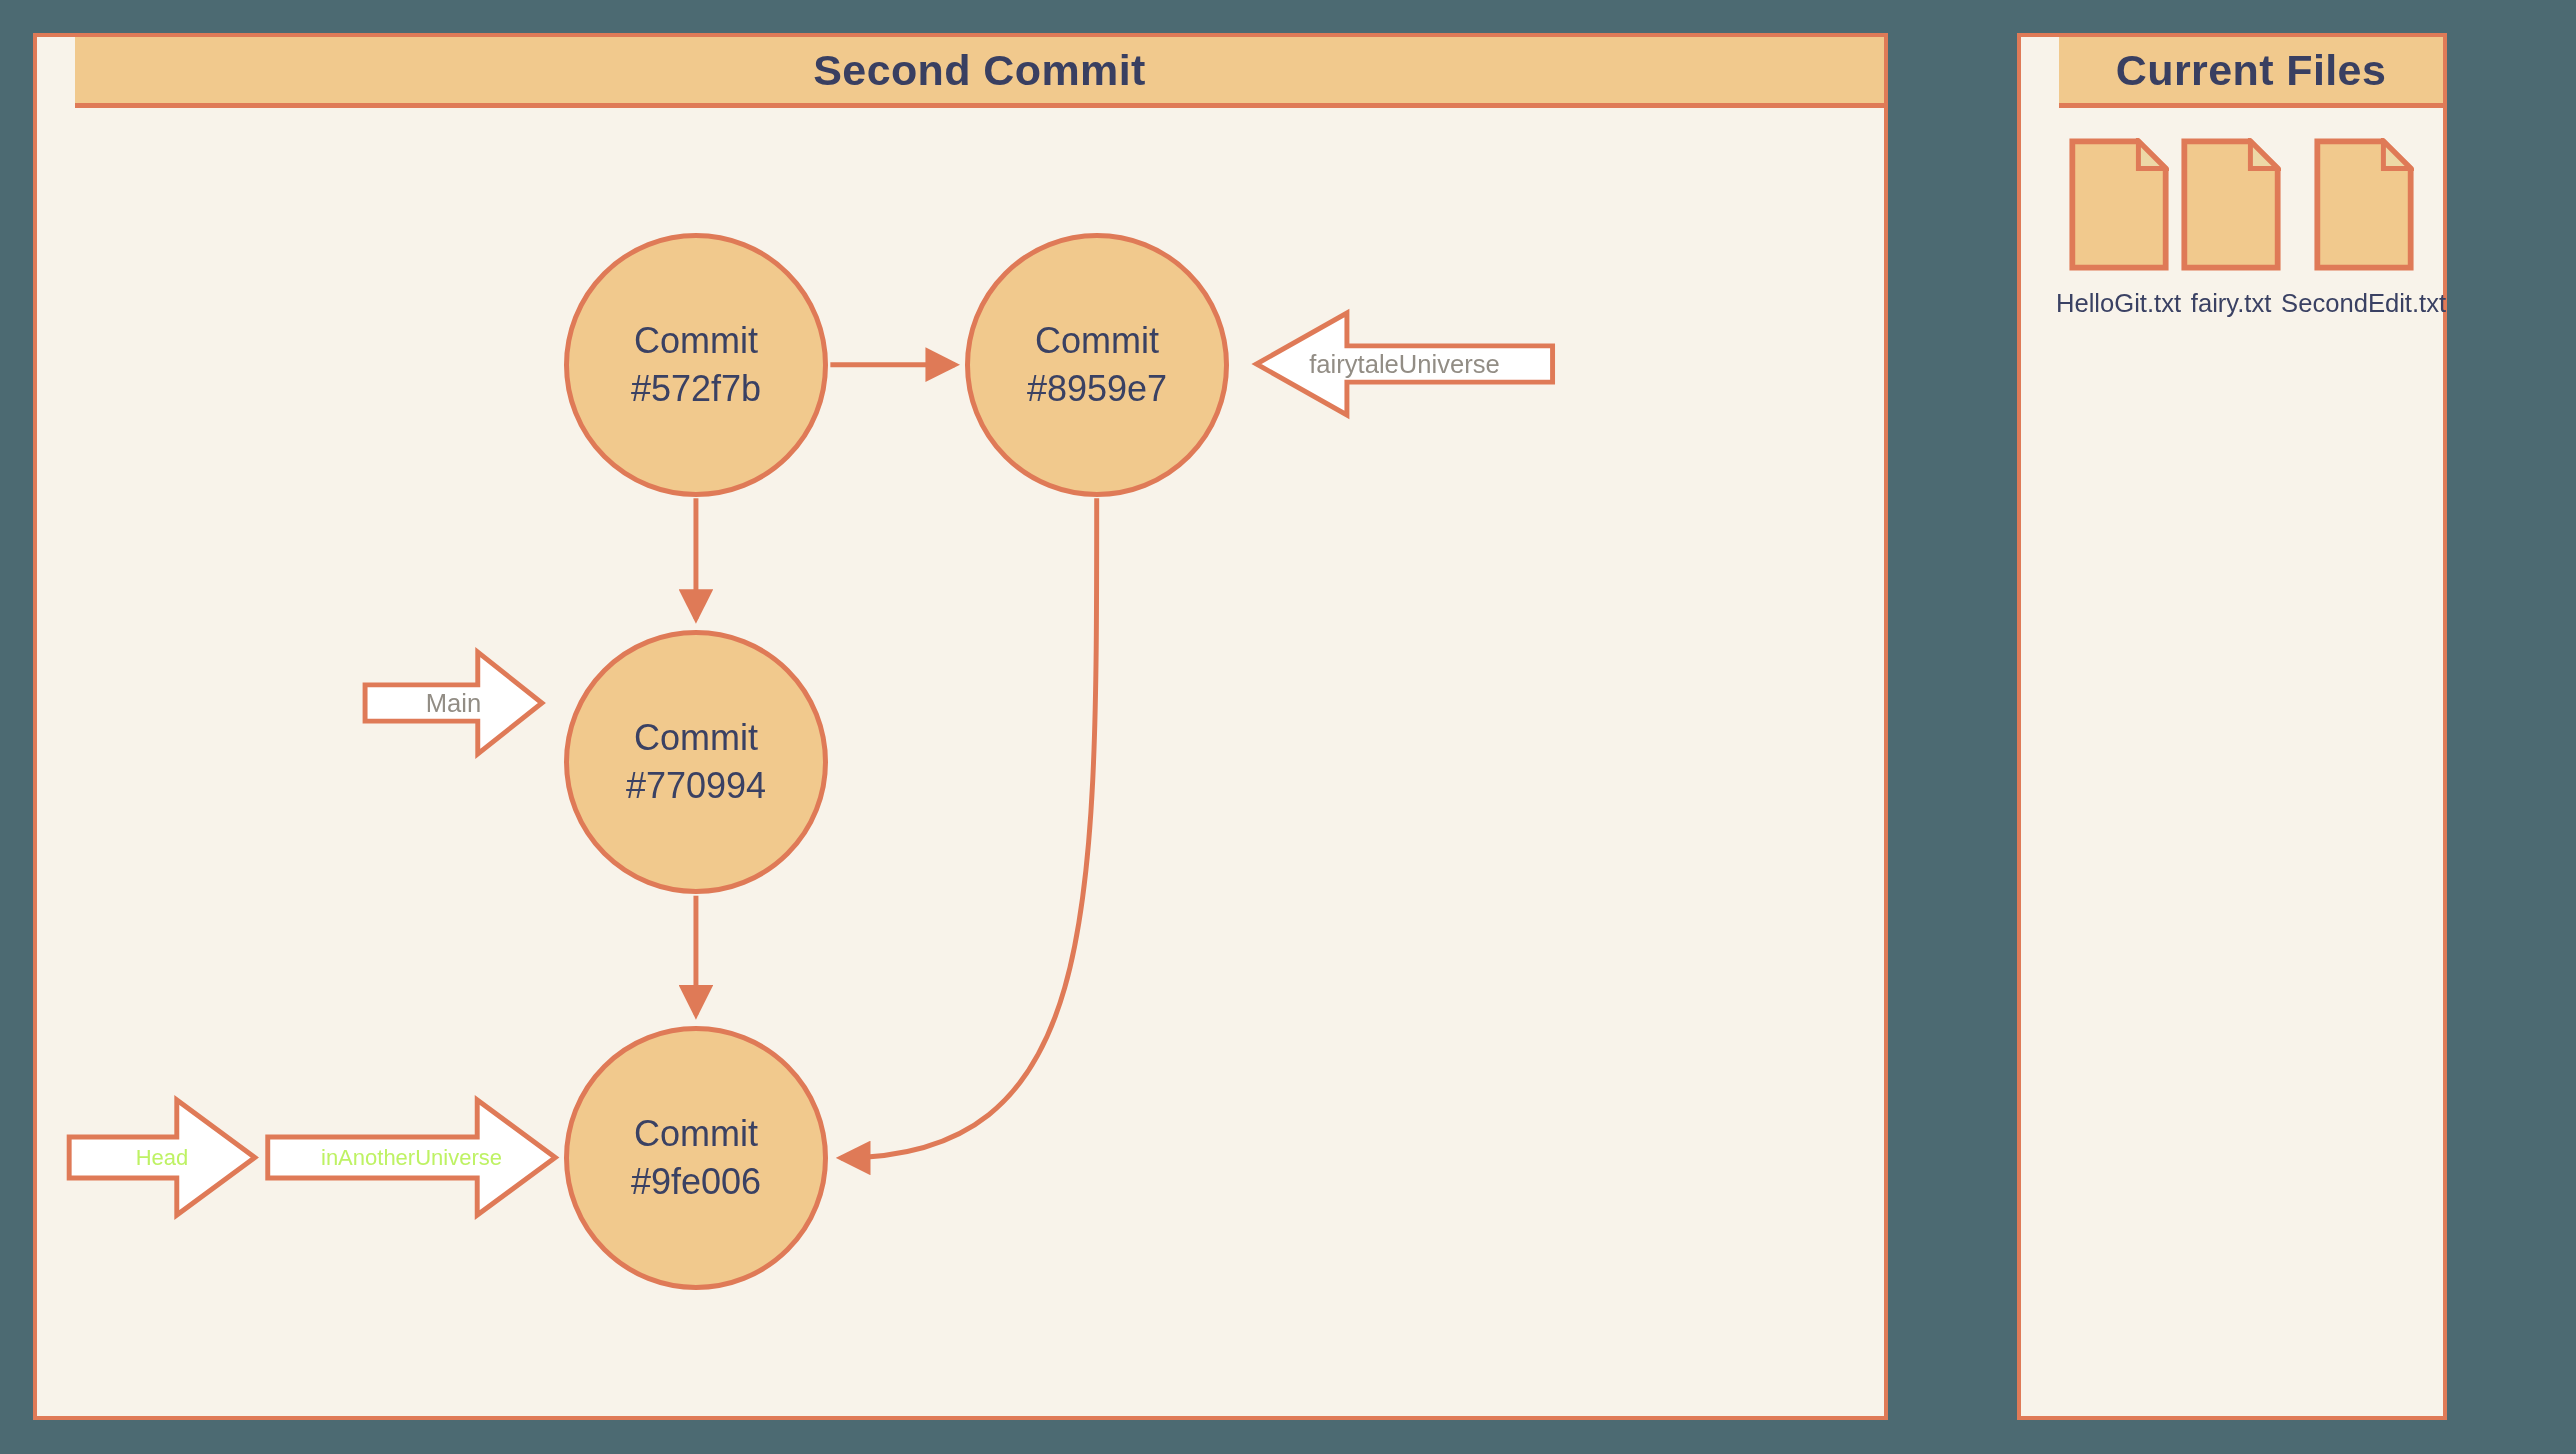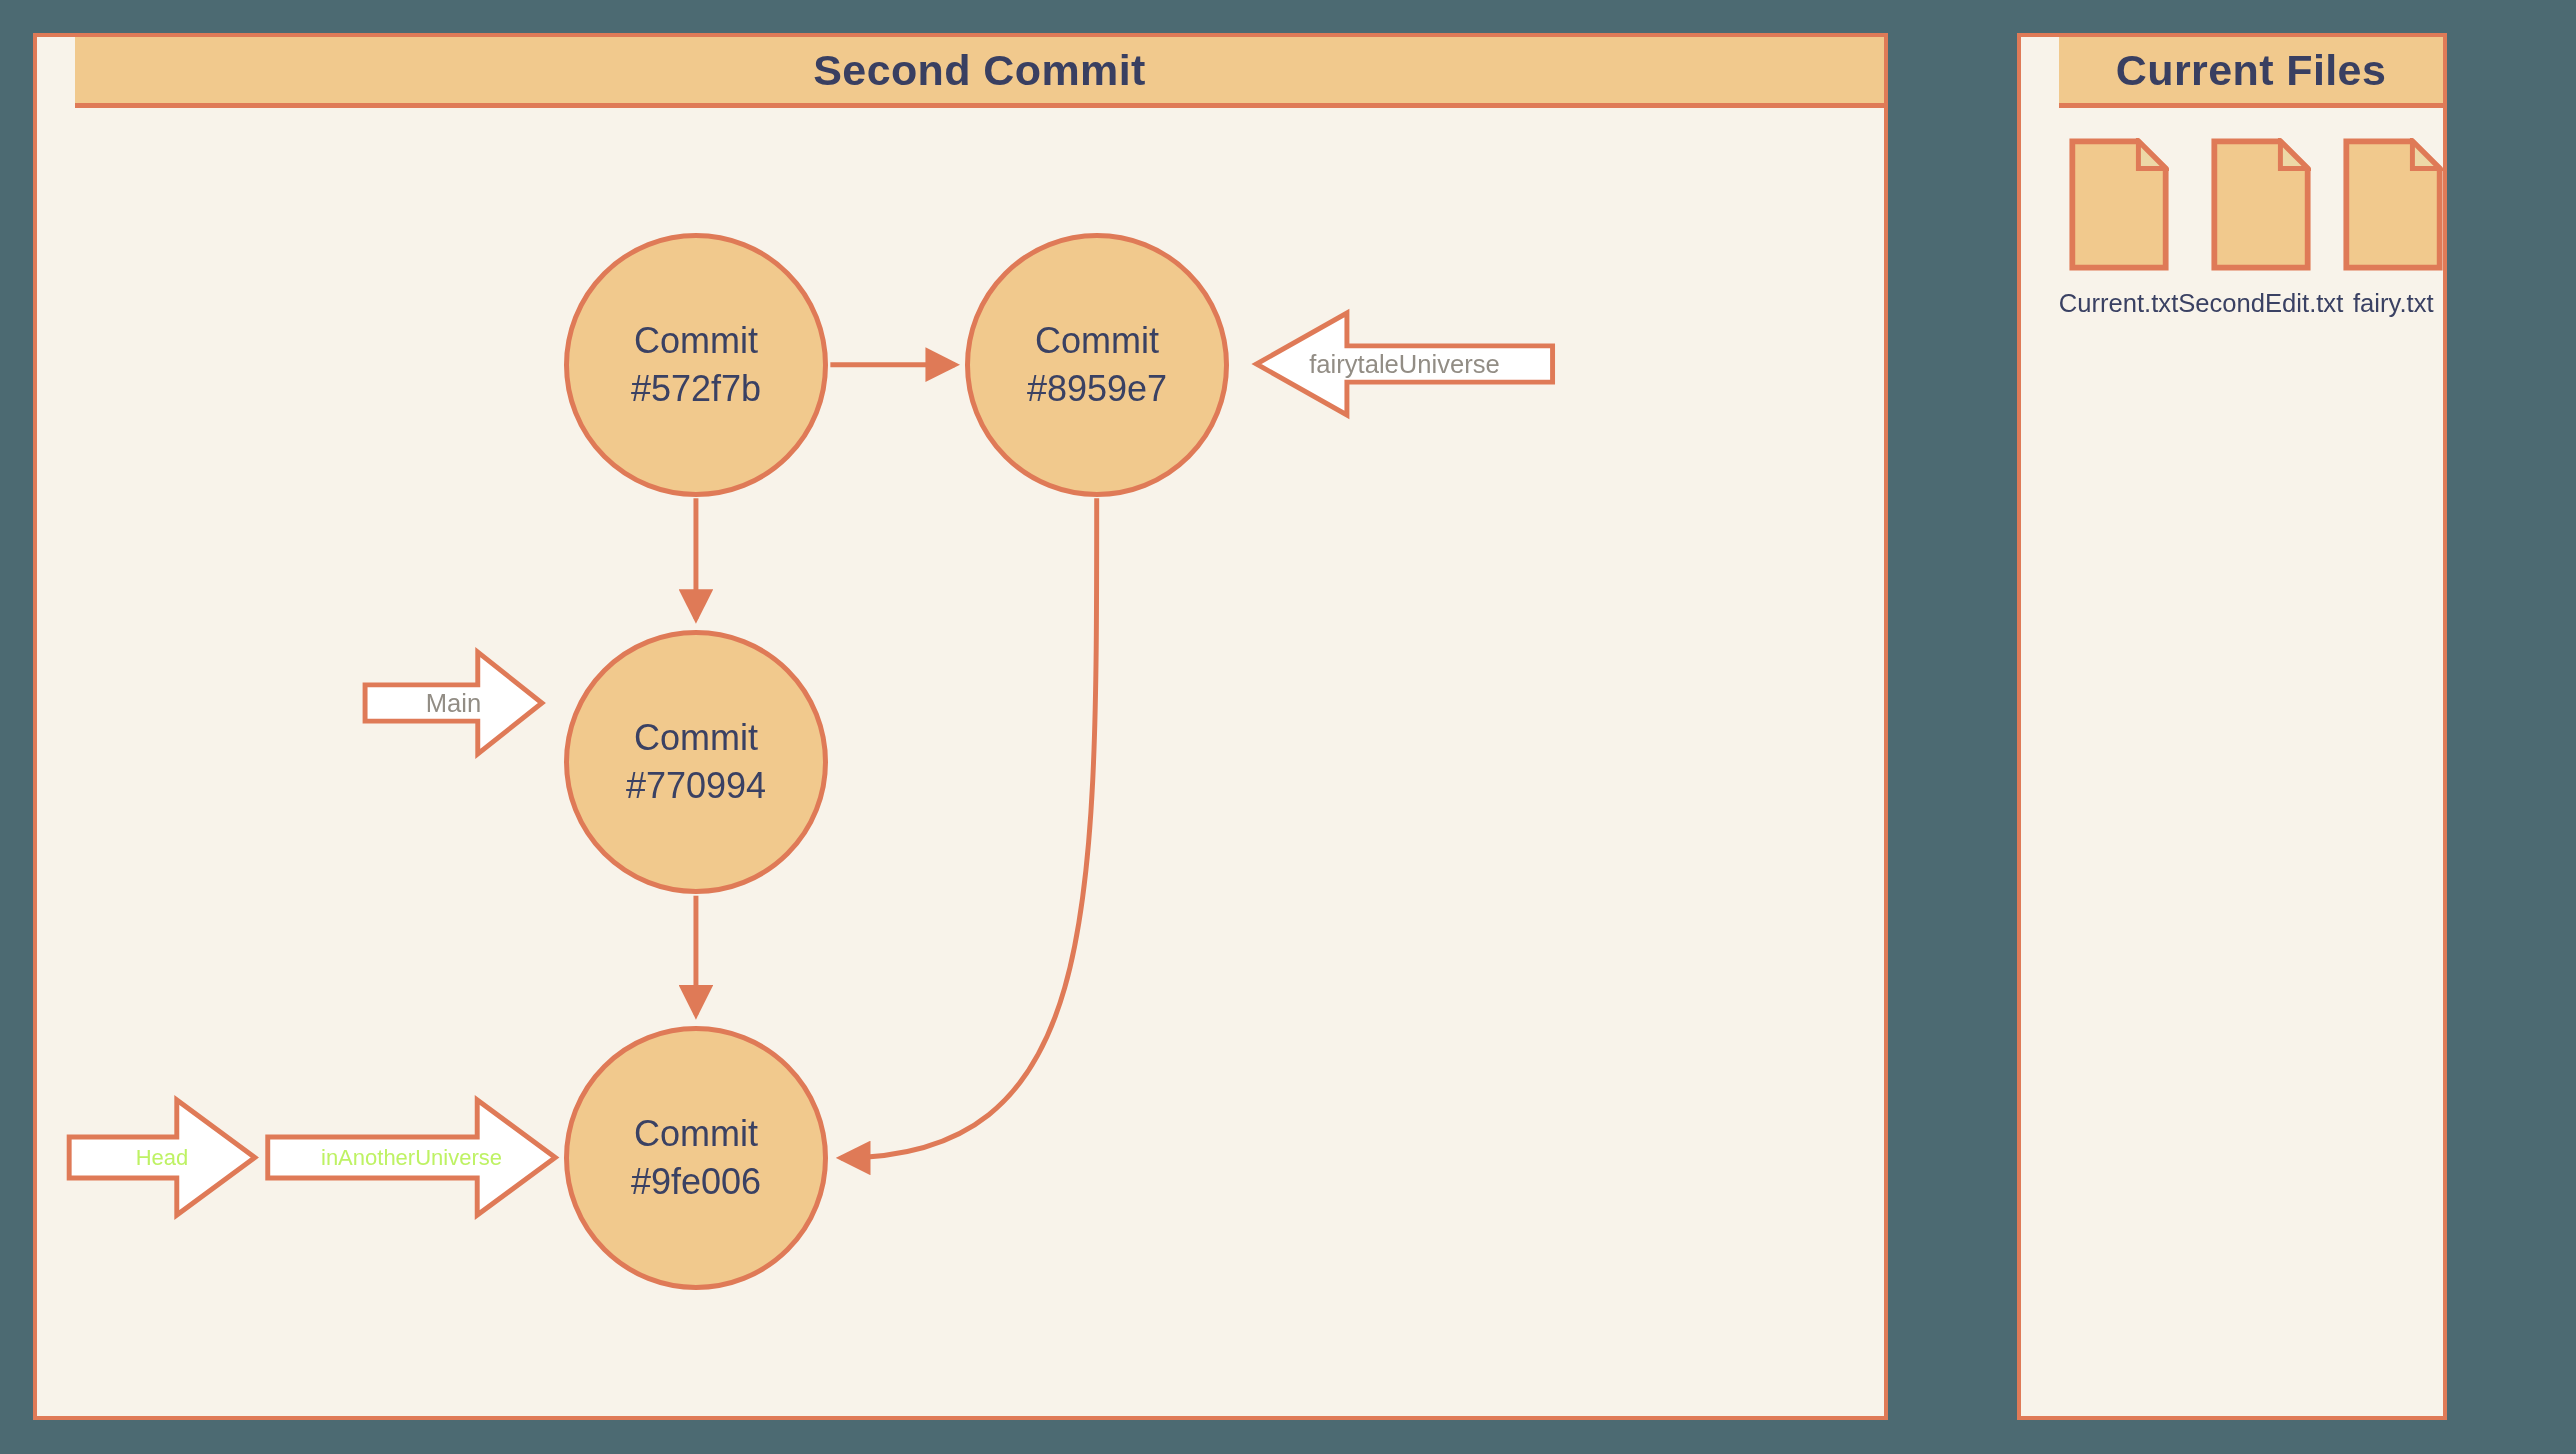--- a/index.html
+++ b/index.html
@@ -109,35 +109,35 @@
 <section class="panel" id="files-panel">
   <header class="panel-header">
     <h1 class="panel-title">Current Files</h1>
   </header>
   <div class="files-row">
     <div class="file-item">
       <svg width="100" height="133" viewBox="0 0 121 161">
         <path d="M4,4 H84 L117,37 V157 H4 Z" fill="#F1C98D" stroke="#DF7A57" stroke-width="7" stroke-linejoin="miter"></path>
         <path d="M84,4 V37 H117 Z" fill="#EDD8A6" stroke="#DF7A57" stroke-width="6" stroke-linejoin="miter"></path>
       </svg>
-      <span class="file-label">Current.txt</span>
+      <span class="file-label">HelloGit.txt</span>
+    </div>
+    <div class="file-item">
+      <svg width="100" height="133" viewBox="0 0 121 161">
+        <path d="M4,4 H84 L117,37 V157 H4 Z" fill="#F1C98D" stroke="#DF7A57" stroke-width="7" stroke-linejoin="miter"></path>
+        <path d="M84,4 V37 H117 Z" fill="#EDD8A6" stroke="#DF7A57" stroke-width="6" stroke-linejoin="miter"></path>
+      </svg>
+      <span class="file-label">fairy.txt</span>
     </div>
     <div class="file-item">
       <svg width="100" height="133" viewBox="0 0 121 161">
         <path d="M4,4 H84 L117,37 V157 H4 Z" fill="#F1C98D" stroke="#DF7A57" stroke-width="7" stroke-linejoin="miter"></path>
         <path d="M84,4 V37 H117 Z" fill="#EDD8A6" stroke="#DF7A57" stroke-width="6" stroke-linejoin="miter"></path>
       </svg>
       <span class="file-label">SecondEdit.txt</span>
-    </div>
-    <div class="file-item">
-      <svg width="100" height="133" viewBox="0 0 121 161">
-        <path d="M4,4 H84 L117,37 V157 H4 Z" fill="#F1C98D" stroke="#DF7A57" stroke-width="7" stroke-linejoin="miter"></path>
-        <path d="M84,4 V37 H117 Z" fill="#EDD8A6" stroke="#DF7A57" stroke-width="6" stroke-linejoin="miter"></path>
-      </svg>
-      <span class="file-label">fairy.txt</span>
     </div>
   </div>
 </section>
 
 <svg id="connectors" viewBox="0 0 3124 1764" width="2576" height="1455">
   <defs>
     <marker id="arrowhead" viewBox="0 0 10 10" refX="8.5" refY="5" markerWidth="7" markerHeight="7" orient="auto-start-reverse">
       <path d="M0,0 L10,5 L0,10 Z" fill="#DF7A57"></path>
     </marker>
   </defs>

